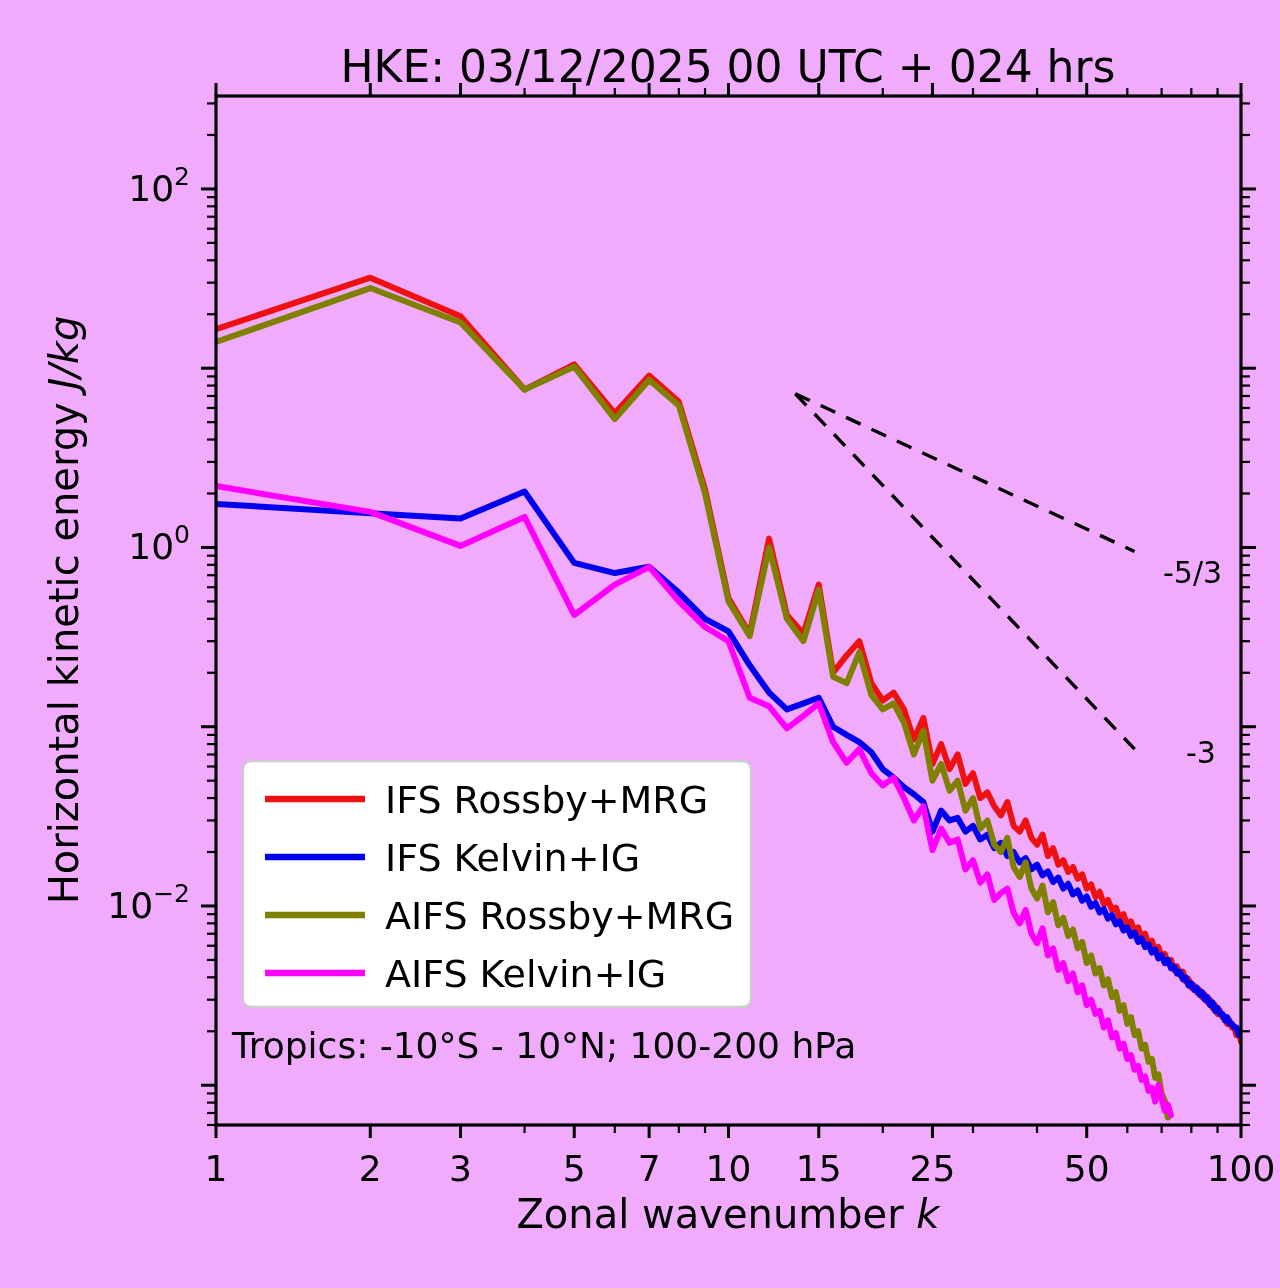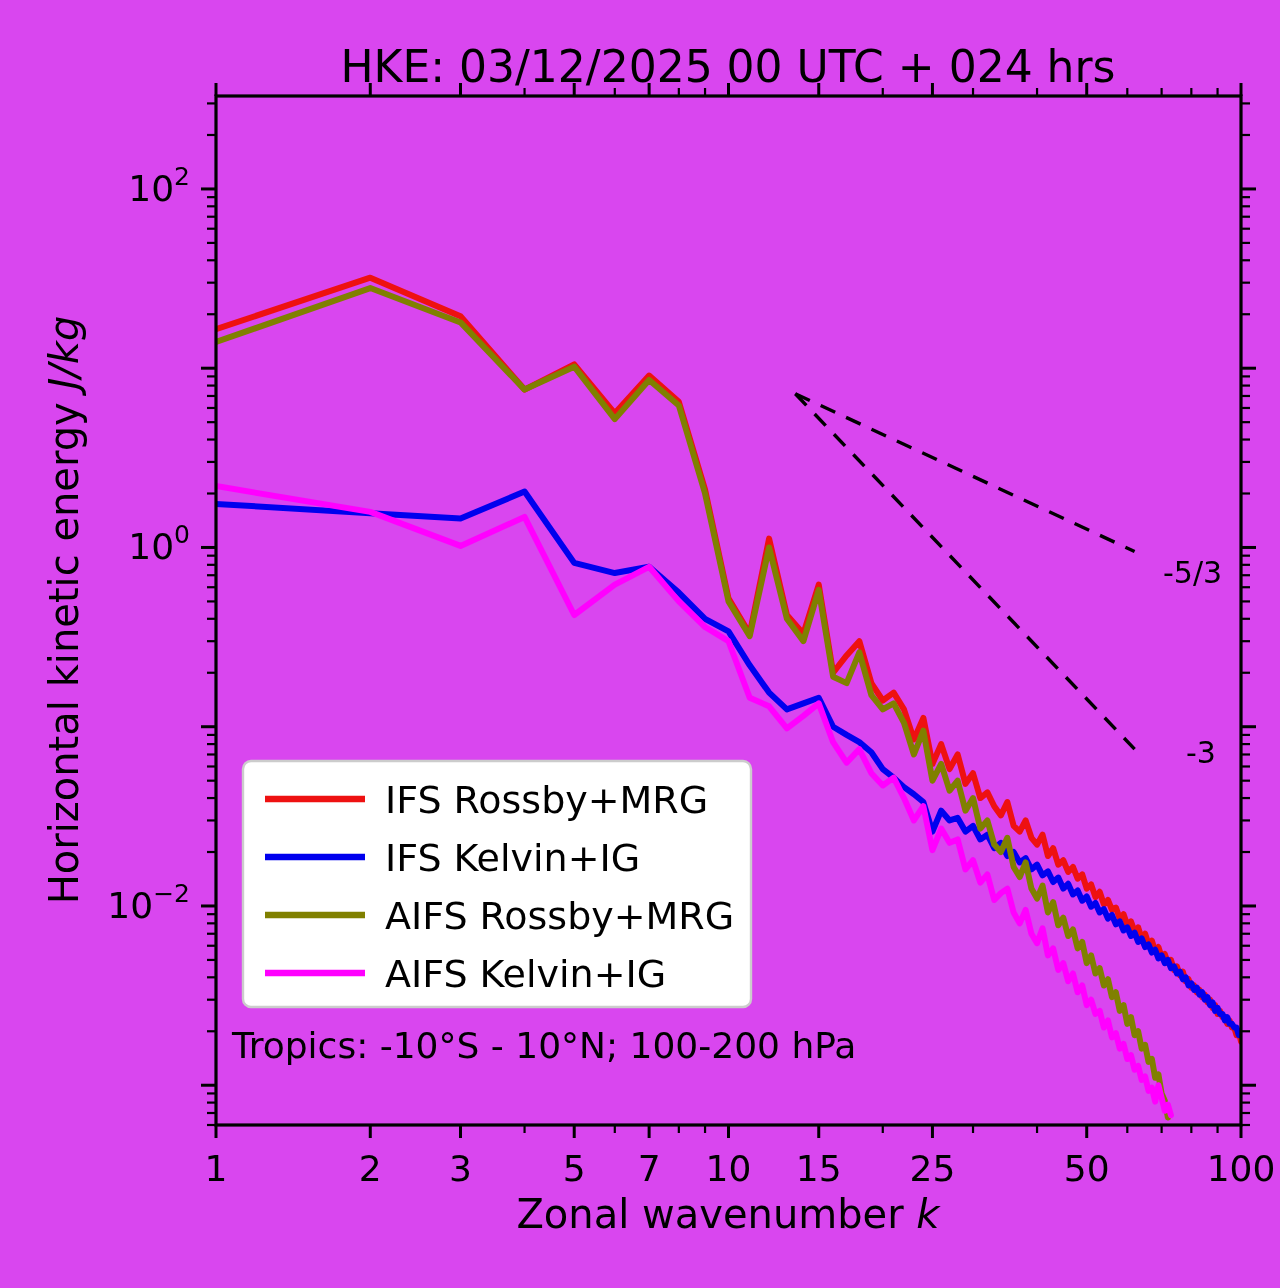--- a/index.html
+++ b/index.html
@@ -10,21 +10,21 @@
   body {
     width: 1280px;
     height: 1288px;
     font-family: "DejaVu Sans", sans-serif;
     overflow: hidden;
   }
   #figure {
     position: relative;
     width: 1280px;
     height: 1288px;
-    background: #d946ef;
+    background: #f0abfc;
   }
   svg.plot {
     position: absolute;
     left: 0;
     top: 0;
     width: 1280px;
     height: 1288px;
   }
   .axis-line {
     stroke: #000000;

